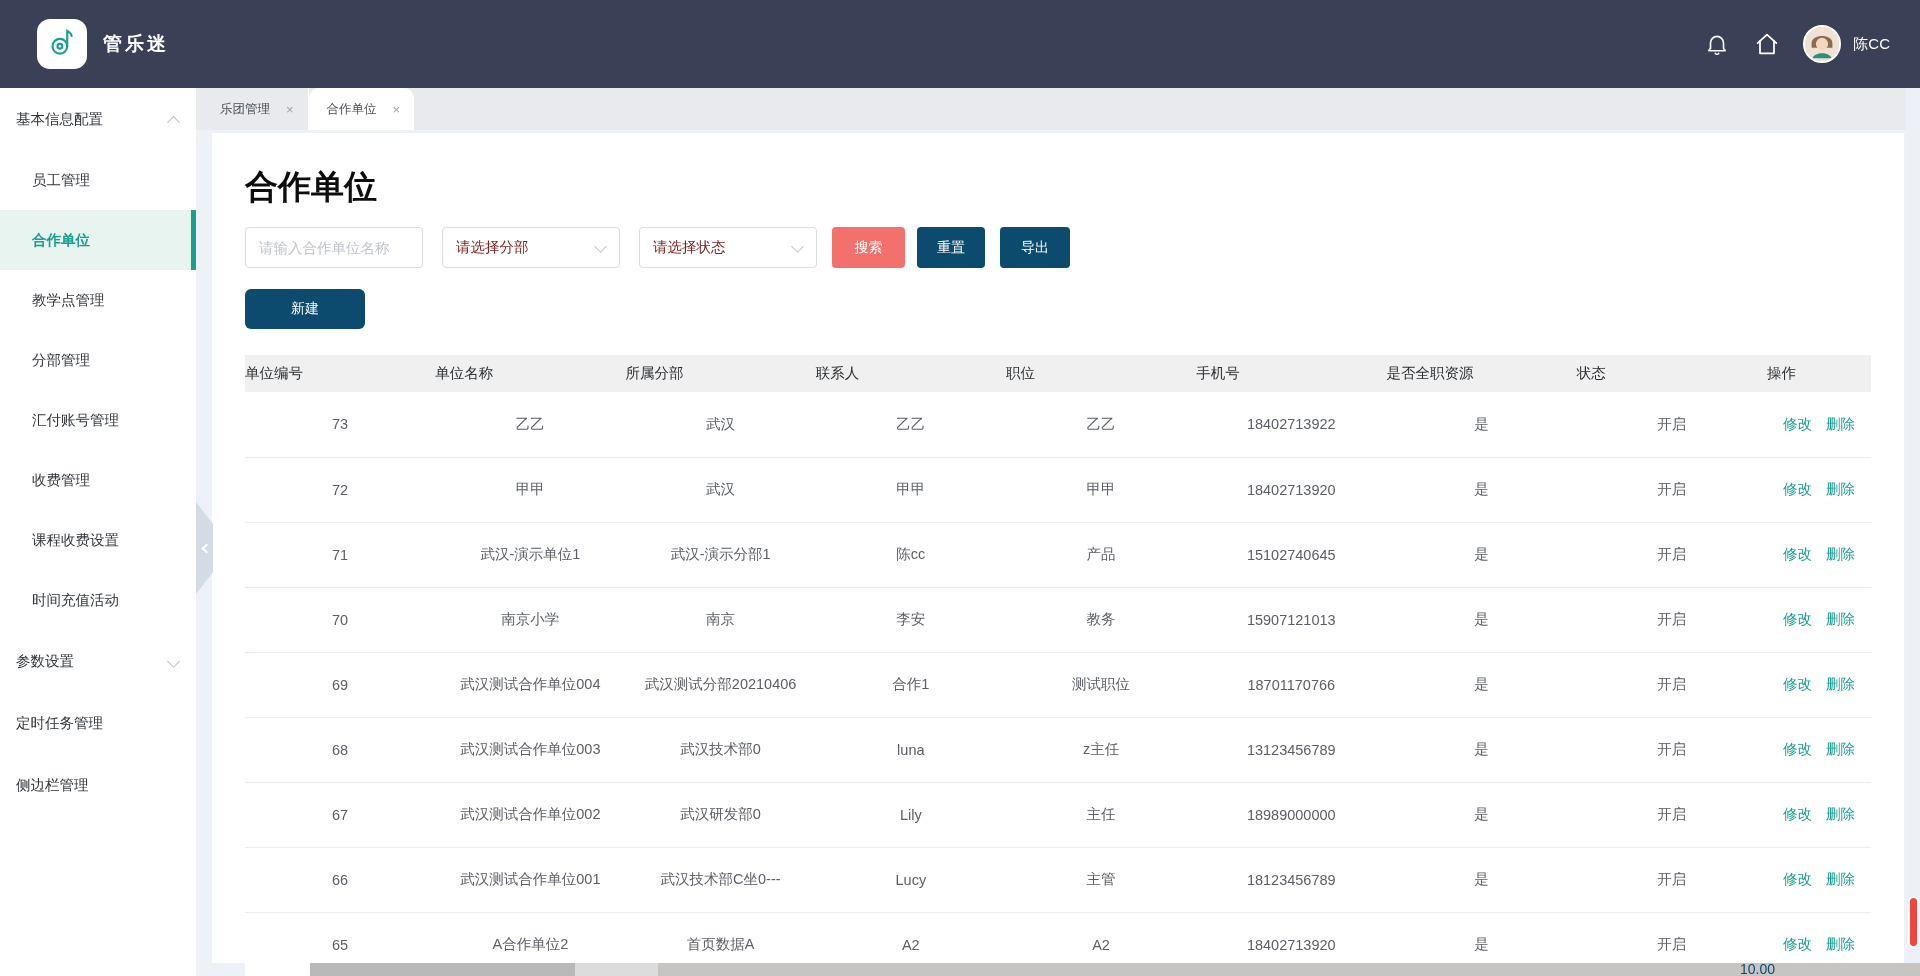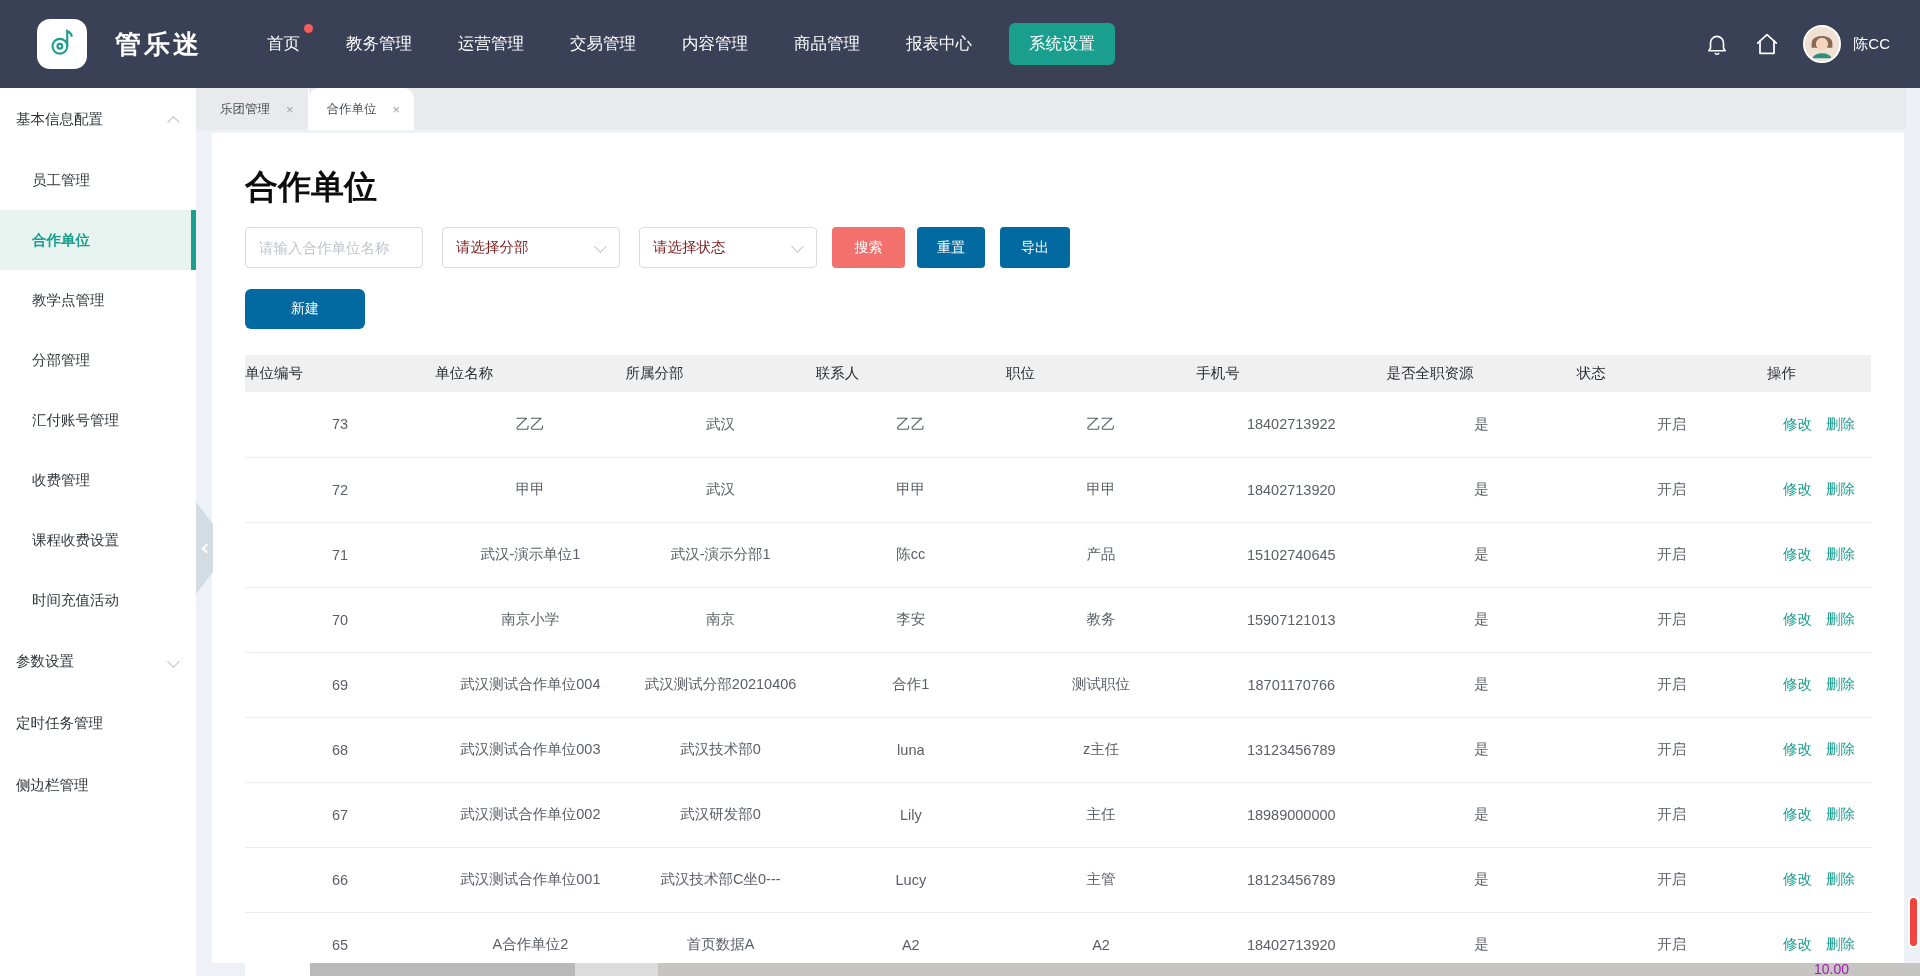--- a/index.html
+++ b/index.html
@@ -2,21 +2,21 @@
 <html><head>
 <meta charset="utf-8">
 <style>
   * { margin:0; padding:0; box-sizing:border-box; }
   html,body { width:1920px; height:976px; overflow:hidden;
     font-family:"Liberation Sans","DejaVu Sans",sans-serif; background:#eef1f6; }
 
   
   .topnav { height:88px; background:#3a4156; display:flex; align-items:center; padding:0 30px 0 37px; position:relative; z-index:5; }
   .logo-box { width:50px; height:50px; background:#fff; border-radius:13px; display:flex; align-items:center; justify-content:center; flex:0 0 auto; }
-  .brand-name { color:#fff; font-size:26px; font-weight:700; letter-spacing:3px; margin-left:28px;font-family:Liberation Mono, monospace; }
+  .brand-name { color:#fff; font-size:19px; font-weight:700; letter-spacing:3px; margin-left:16px;font-family:Liberation Mono, monospace; }
   .nav-menu { display:flex; align-items:center; margin-left:42px; }
   .nav-item { color:#fff; font-size:16.5px; padding:0 23px; position:relative; cursor:pointer; white-space:nowrap; }
   .nav-item .badge-dot { position:absolute; top:-9px; right:10px; width:9px; height:9px; border-radius:50%; background:#f75e5e; }
   .nav-item.active { background:#1a9e8e; border-radius:6px; padding:10px 20px; margin-left:14px; }
   .nav-spacer { flex:1; }
   .nav-right { display:flex; align-items:center; gap:22px; }
   .icon-btn { width:28px; height:28px; display:flex; align-items:center; justify-content:center; cursor:pointer; }
   .avatar { width:38px; height:38px; border-radius:50%; border:2px solid #fff; overflow:hidden; background:#e9dccd; }
   .user-name { color:#fff; font-size:15px; margin-left:-10px; }
 
@@ -47,67 +47,54 @@
   .card { background:#fff; margin:3px 16px 0 16px; height:830px; padding:30px 33px 0 33px; position:relative; }
   .page-title { font-size:33px; font-weight:700; color:#0d0d0d; margin-top:2px; }
 
   .filter-row { display:flex; align-items:center; margin-top:17px; }
   .f-input, .f-select { width:178px; height:41px; border:1px solid #d9dce3; border-radius:4px; background:#fff; font-size:14.5px; color:#333; padding:0 13px; outline:none; }
   .f-input::placeholder { color:#c0c4cc; }
   .f-select { margin-left:19px; position:relative; display:flex; align-items:center; color:#7f1d1d; cursor:pointer; }
   .f-select .chev { position:absolute; right:14px; top:14px; border-color:#c0c4cc; }
   .btn { height:41px; border:none; border-radius:4px; color:#fff; font-size:14px; cursor:pointer; font-family:inherit; }
   .btn-search { width:73px; background:#f3716d; margin-left:15px; }
-  .btn-teal { background:#0369a1;font-family:Liberation Mono, monospace; }
+  .btn-teal { background:#0c4a6e;font-family:Liberation Mono, monospace; }
   .btn-reset { width:68px; margin-left:12px; }
   .btn-export { width:70px; margin-left:15px; }
   .btn-create { width:120px; height:40px; border-radius:6px; margin-top:21px; display:block; }
 
   
   table.data { width:100%; border-collapse:collapse; margin-top:26px; table-layout:fixed; }
   table.data th { height:37px; background:#f0f0f0; font-size:14.5px; font-weight:400; color:#2b2f33; text-align:left; }
   table.data td { height:65px; font-size:14.5px; color:#5c6066; text-align:center; border-bottom:1px solid #e9edf3; background:#fff; }
   .op-link { color:#1a9e8e; cursor:pointer; margin:0 7px; }
 
   
   .v-scroll-track { position:absolute; right:0; top:88px; width:14px; height:875px; background:#edf1f7; z-index:6; }
   .v-scroll-thumb { position:absolute; right:1px; top:808px; width:11px; height:52px; background:#f0443e; border:2px solid #fff; border-radius:7px; }
   .h-scroll { position:absolute; bottom:0; left:310px; right:0; height:13px; background:#c7c5c3; z-index:7; overflow:hidden; }
   .h-seg-dark { position:absolute; left:0; top:0; width:265px; height:13px; background:#b9b9b9; }
   .h-seg-light { position:absolute; left:265px; top:0; width:83px; height:13px; background:#dcdcdc; }
-  .h-scroll-text { position:absolute; left:1504px; top:-2px; font-size:14px; color:#a21caf; }
+  .h-scroll-text { position:absolute; left:1430px; top:-2px; font-size:14px; color:#0c4a6e; }
 </style>
 </head>
 <body>
 
 <div class="topnav">
   <div class="logo-box">
     <span>
       <svg width="34" height="34" viewBox="0 0 24 24" fill="none" stroke="#1a9e8e" stroke-width="1.5" stroke-linecap="round">
         <circle cx="10.5" cy="15" r="5.2"></circle>
         <circle cx="10.5" cy="15" r="1.7"></circle>
         <path d="M15.7 15V4.2c1.6 1 3.1 1.7 3.1 3.6"></path>
       </svg>
     </span>
   </div>
   <div class="brand-name">管乐迷</div>
 
-  <div class="nav-menu">
-    <div class="nav-item">
-      <span>首页</span>
-      <span class="badge-dot"></span>
-    </div>
-    <div class="nav-item">教务管理</div>
-    <div class="nav-item">运营管理</div>
-    <div class="nav-item">交易管理</div>
-    <div class="nav-item">内容管理</div>
-    <div class="nav-item">商品管理</div>
-    <div class="nav-item">报表中心</div>
-    <div class="nav-item active">系统设置</div>
-  </div>
 
   <div class="nav-spacer"></div>
 
   <div class="nav-right">
     <div class="icon-btn">
       <svg width="26" height="28" viewBox="0 0 24 24" fill="none" stroke="#fff" stroke-width="1.5" stroke-linejoin="round" stroke-linecap="round">
         <path d="M18 16v-5a6 6 0 0 0-12 0v5l-1.6 2.2h15.2z"></path>
         <path d="M10.4 20.6a1.9 1.9 0 0 0 3.2 0"></path>
       </svg>
     </div>

